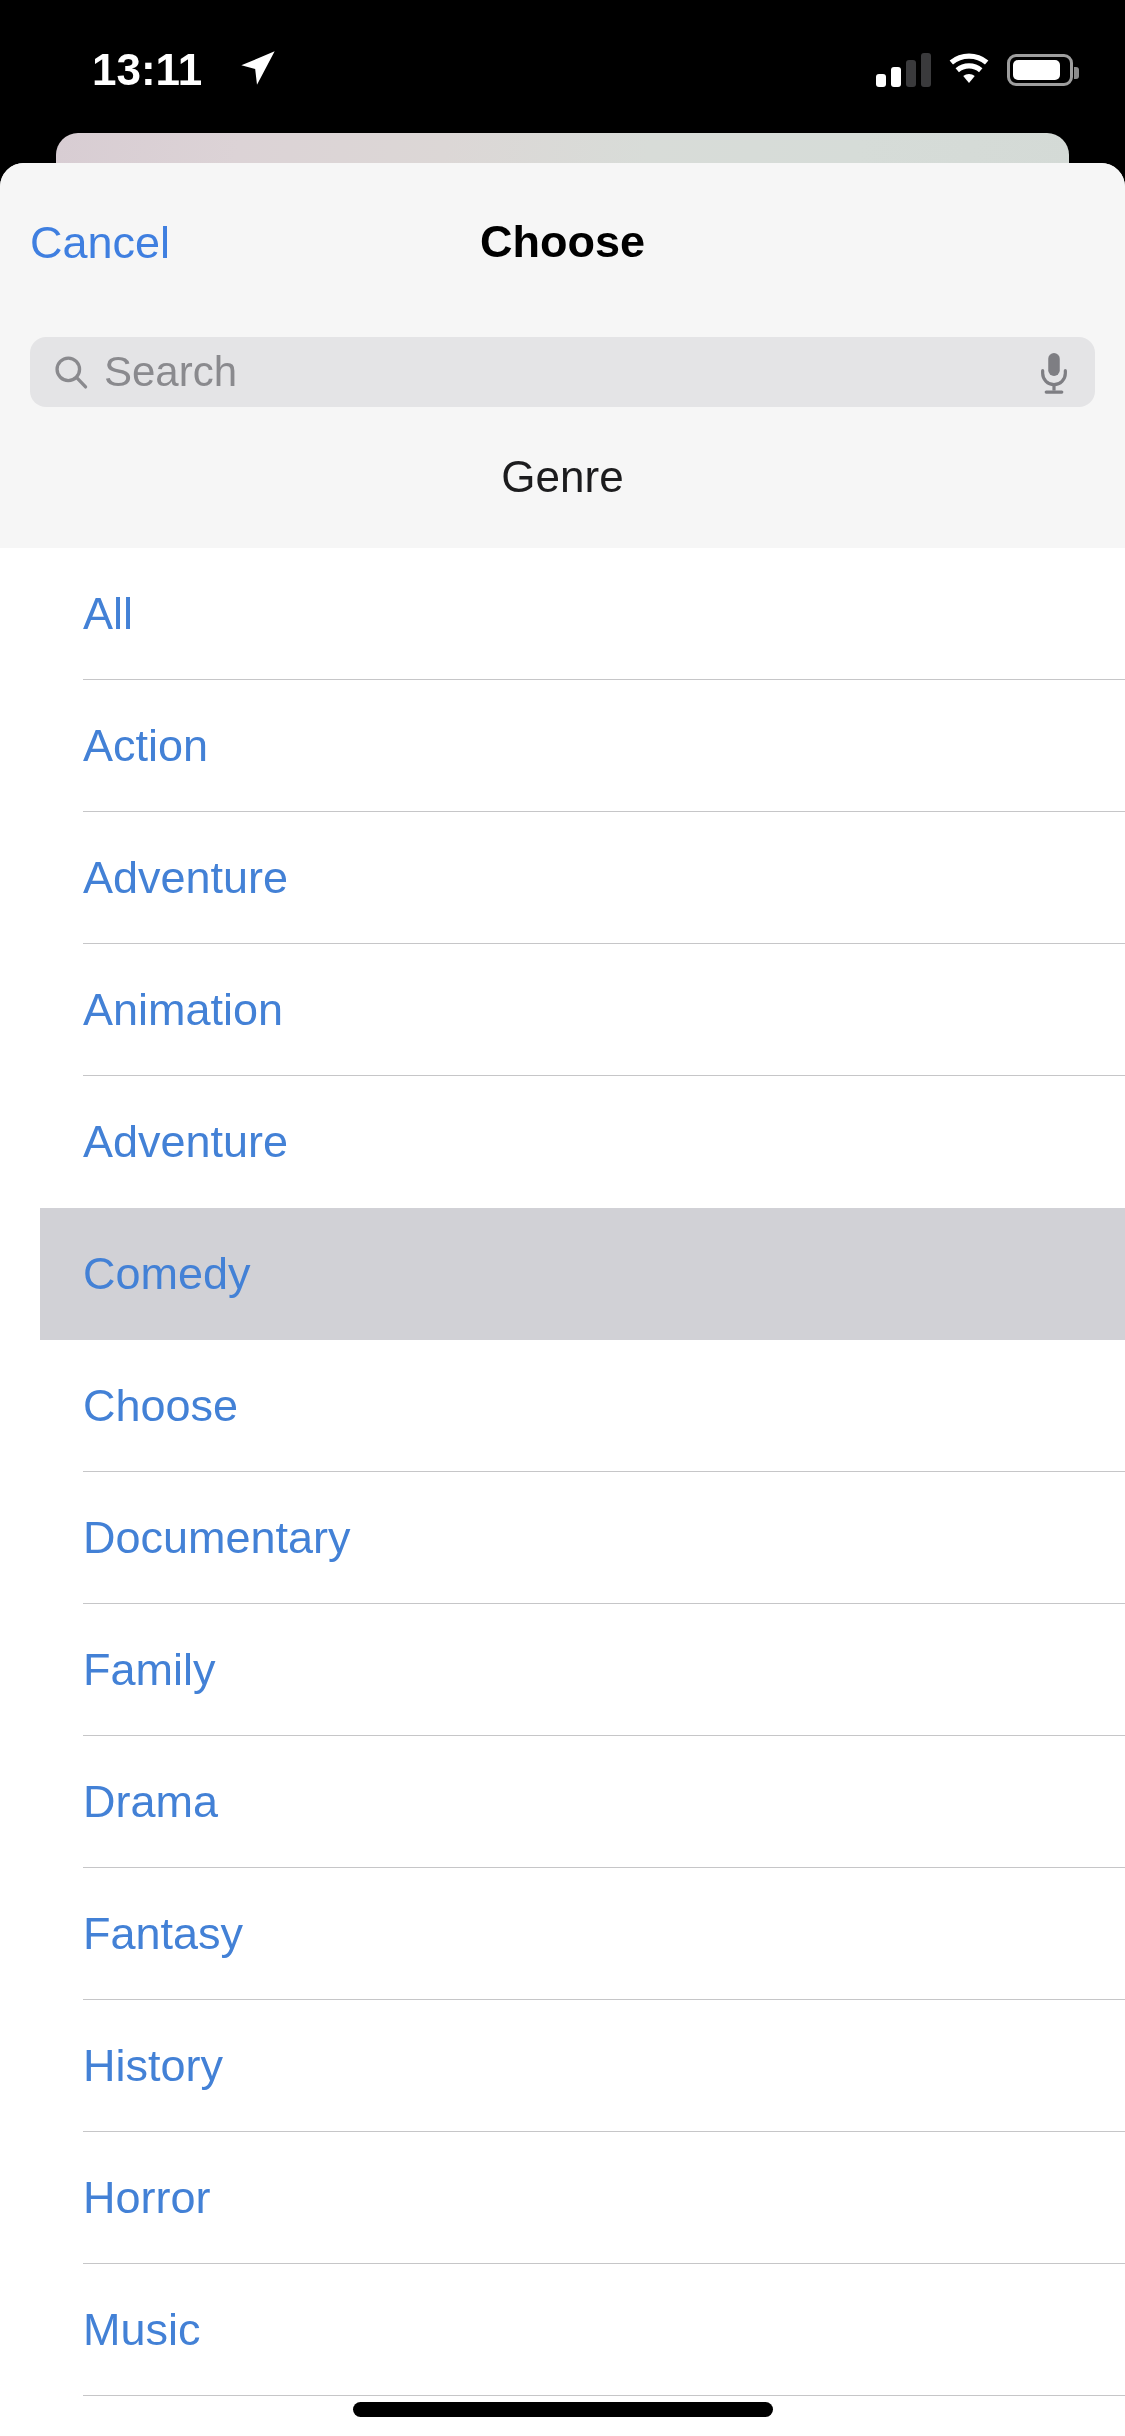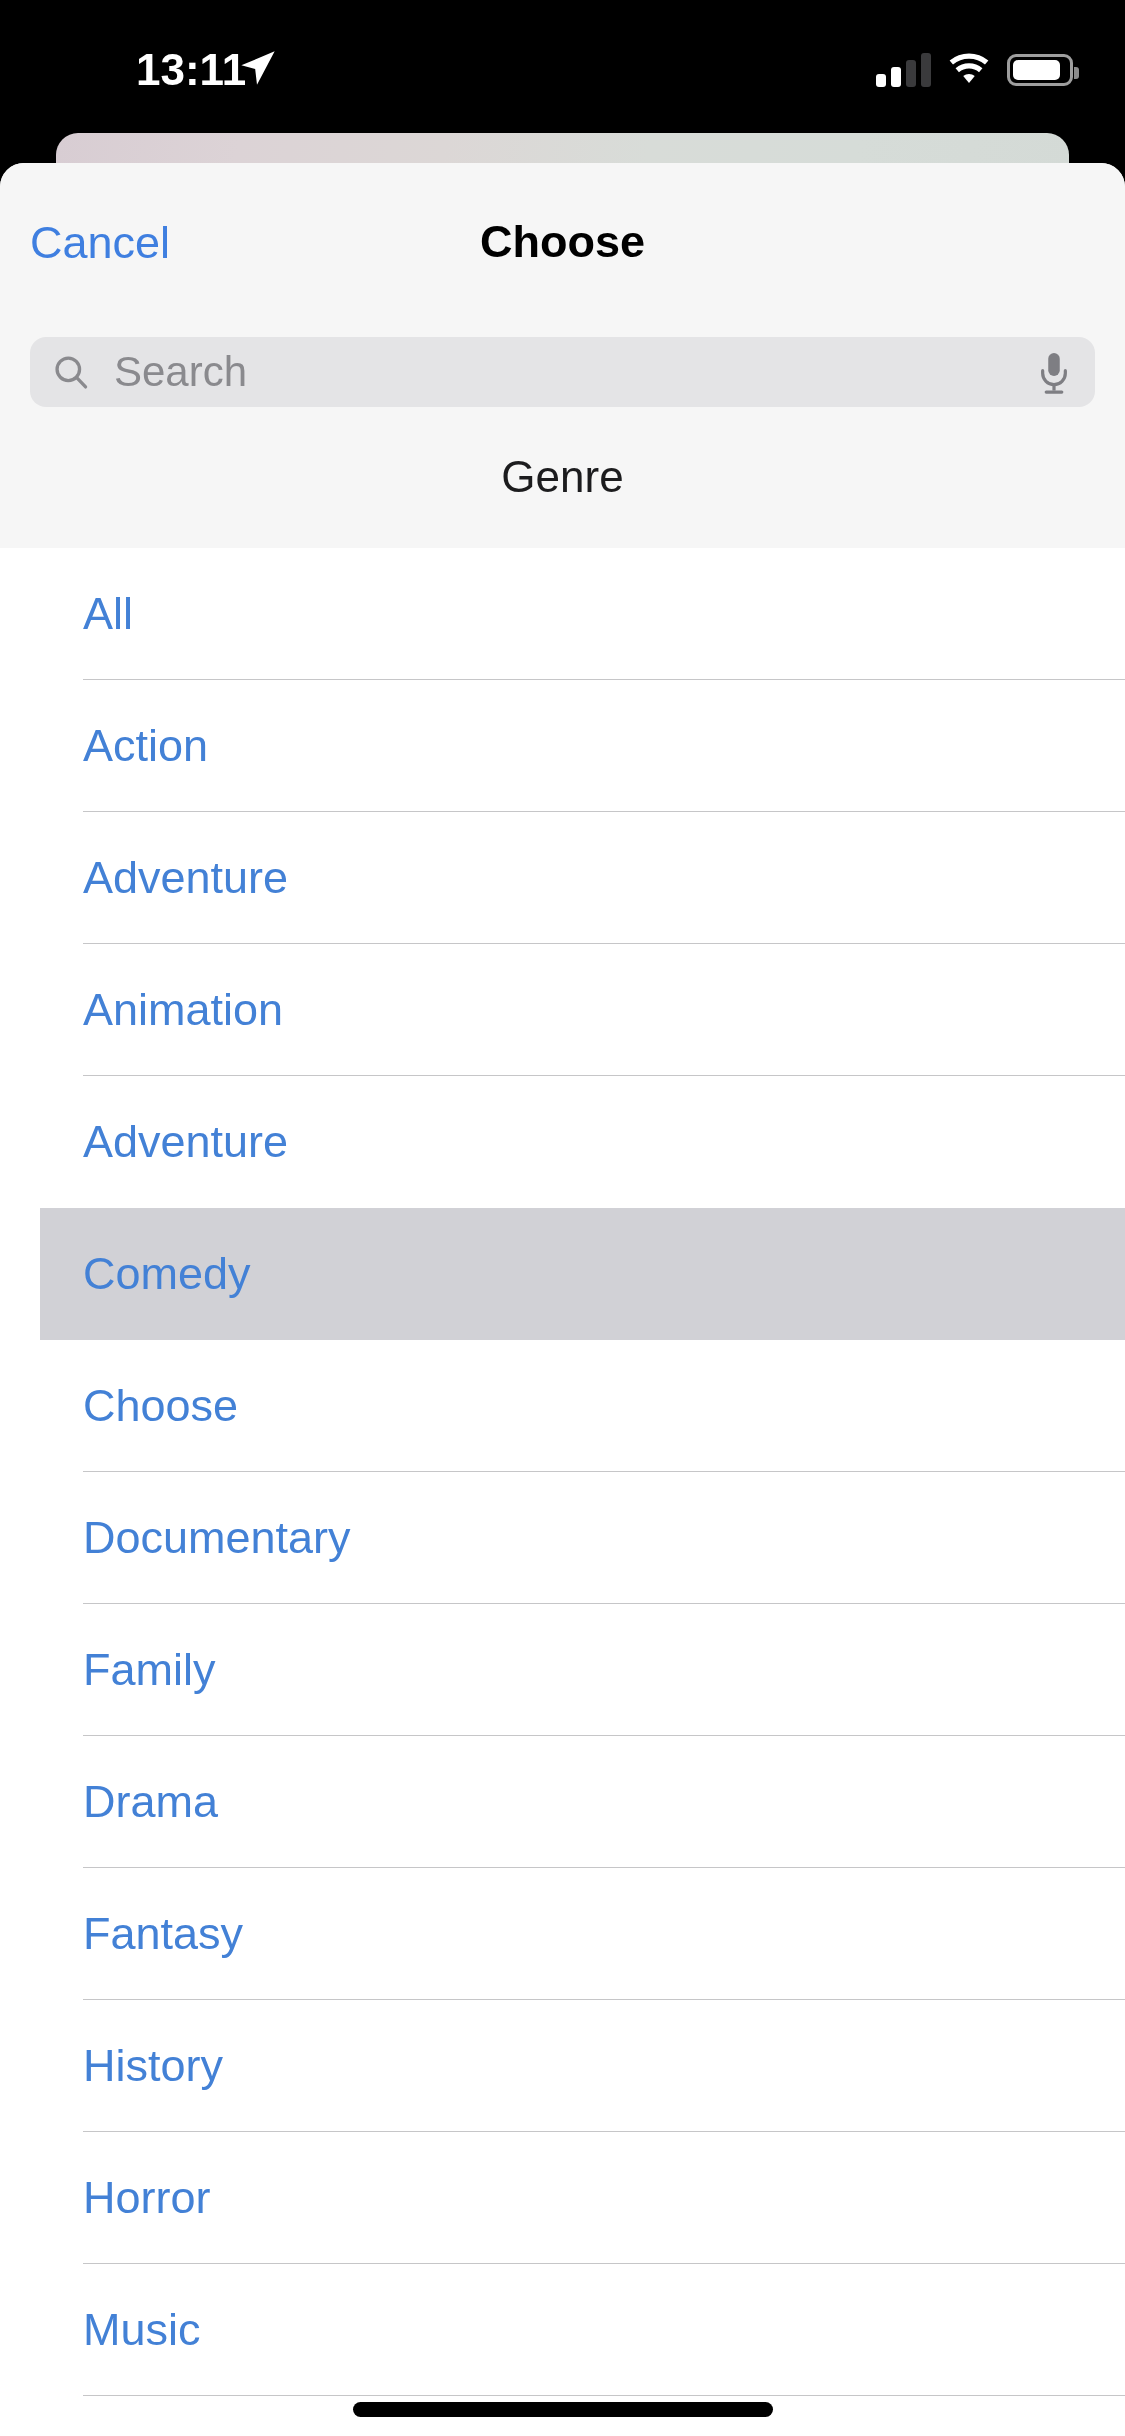--- a/index.html
+++ b/index.html
@@ -24,21 +24,20 @@
     position: absolute; left: 0; top: 0;
     width: 1125px; height: 133px;
     color: #ffffff;
     z-index: 40;
   }
   #status-time {
     position: absolute; left: 92px; top: 44px;
     font-size: 44px; font-weight: 600;
     letter-spacing: 0px;
     line-height: 52px;
-    margin-left: 44px;
   }
   #location-arrow {
     position: absolute; left: 238px; top: 48px;
     width: 40px; height: 40px;
   }
   #status-right {
     position: absolute; right: 52px; top: 50px;
     height: 40px;
     display: flex; align-items: center; gap: 16px;
   }
@@ -116,21 +115,21 @@
     height: 70px;
     background: #e4e4e6;
     border-radius: 16px;
     display: flex; align-items: center;
     cursor: text;
   }
   #search-icon {
     width: 38px; height: 38px; margin-left: 22px; flex: none;
   }
   #search-input-text {
-    margin-left: 24px;
+    margin-left: 14px;
     font-size: 42px; color: #8a8a8e;
     line-height: 50px;
   }
   #mic-icon {
     position: absolute; right: 24px; top: 14px;
     width: 34px; height: 44px;
   }
 
   
   #section-label {

